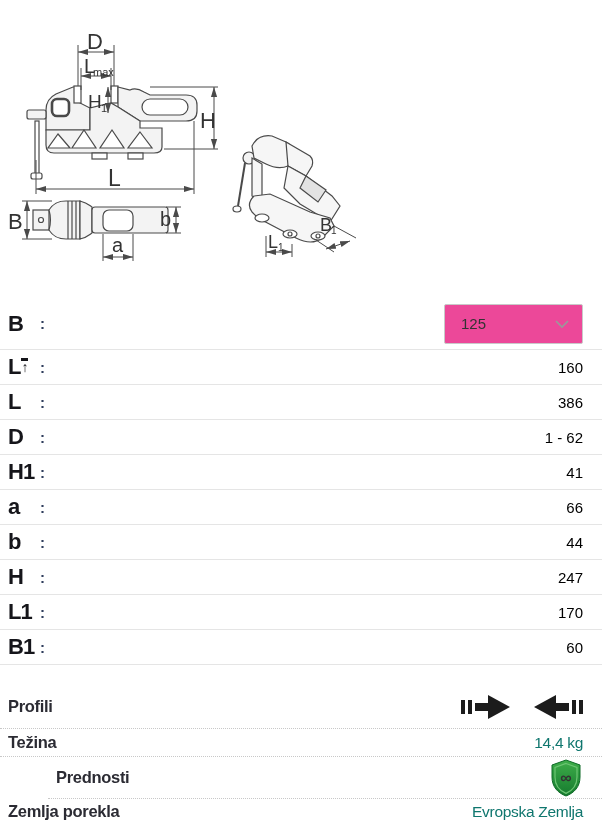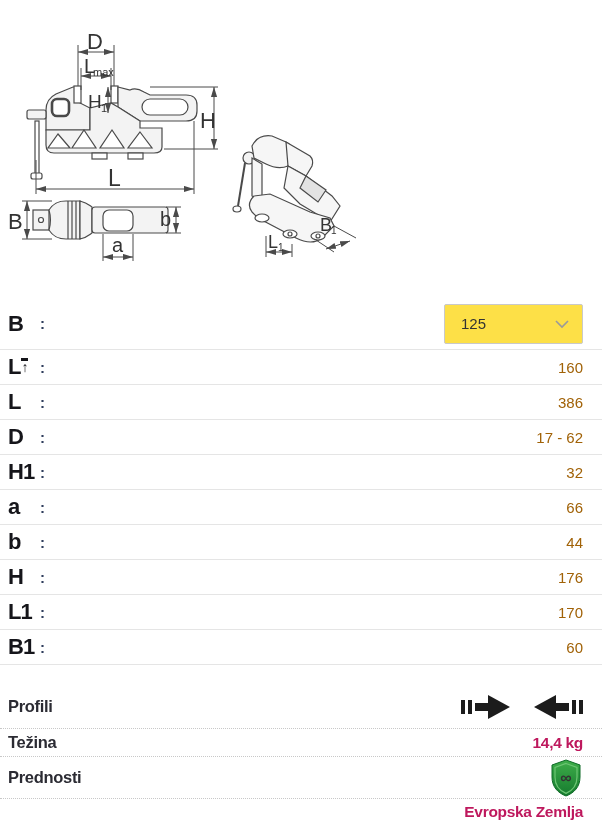--- a/index.html
+++ b/index.html
@@ -20,49 +20,49 @@
     border-bottom: 1px solid #e5e5e5;
   }
   .spec-row.row-first { height: 52px; }
   .spec-label {
     display: inline-flex; align-items: center;
     min-width: 30px;
     font-size: 22px; font-weight: 700; letter-spacing: -1px;
     color: #15151a; line-height: 1;
   }
   .spec-colon { font-size: 15px; font-weight: 700; color: #2e3d5c; margin-left: 2px; }
-  .spec-value { margin-left: auto; font-size: 15px; color: #a16207; }
+  .spec-value { margin-left: auto; font-size: 15px; color: #000000; }
   .uparrow {
     display: inline-block; margin-left: 1px;
     border-top: 3px solid #15151a;
     font-size: 14px; font-weight: 900; line-height: 13px;
     letter-spacing: 0; transform: translateY(-1px);
   }
   
   .dropdown {
     margin-left: auto; width: 139px; height: 40px;
-    border: 1px solid #c9c9c9; border-radius: 2px; background: #fde047;
+    border: 1px solid #c9c9c9; border-radius: 2px; background: #ec4899;
     display: flex; align-items: center; padding: 0 13px 0 16px;
     font-size: 15px; color: #333; cursor: pointer;
   }
   .dd-chevron { margin-left: auto; display: block; }
 
   
   .info-table { margin-top: 20px; }
   .info-row {
     display: flex; align-items: center;
     padding: 0 19px 0 8px;
     border-bottom: 1px dotted #c8c8c8;
   }
   .info-row.row-profili { height: 44px; }
   .info-row.row-tezina { height: 28px; }
-  .info-row.row-prednosti { height: 42px; }
+  .info-row.row-prednosti { height: 42px; margin-left: 48px; }
   .info-row.row-zemlja { height: 25px; border-bottom: none; }
   .info-label { font-size: 16.5px; font-weight: 700; color: #2b2b33; letter-spacing: -0.3px; }
-  .info-value { margin-left: auto; font-size: 15.5px; font-weight: 700; color: #be185d; letter-spacing: -0.3px; }
+  .info-value { margin-left: auto; font-size: 15.5px; font-weight: 400; color: #0f766e; letter-spacing: -0.3px; }
   .info-icon { margin-left: auto; display: flex; align-items: center; }
 </style>
 </head>
 <body>
 
 <div class="drawing-wrap">
 <svg width="602" height="296" viewBox="0 0 602 296">
   <defs>
     <marker id="arr" markerWidth="11" markerHeight="8" refX="10" refY="3.5" orient="auto-start-reverse" markerUnits="userSpaceOnUse">
       <path d="M0,0.4 L10,3.5 L0,6.6 Z" fill="#4a4a4a"></path>
@@ -196,45 +196,45 @@
 
   <div class="spec-row">
     <span class="spec-label">L</span>
     <span class="spec-colon">:</span>
     <span class="spec-value">386</span>
   </div>
 
   <div class="spec-row">
     <span class="spec-label">D</span>
     <span class="spec-colon">:</span>
-    <span class="spec-value">17 - 62</span>
+    <span class="spec-value">1 - 62</span>
   </div>
 
   <div class="spec-row">
     <span class="spec-label">H1</span>
     <span class="spec-colon">:</span>
-    <span class="spec-value">32</span>
+    <span class="spec-value">41</span>
   </div>
 
   <div class="spec-row">
     <span class="spec-label">a</span>
     <span class="spec-colon">:</span>
     <span class="spec-value">66</span>
   </div>
 
   <div class="spec-row">
     <span class="spec-label">b</span>
     <span class="spec-colon">:</span>
     <span class="spec-value">44</span>
   </div>
 
   <div class="spec-row">
     <span class="spec-label">H</span>
     <span class="spec-colon">:</span>
-    <span class="spec-value">176</span>
+    <span class="spec-value">247</span>
   </div>
 
   <div class="spec-row">
     <span class="spec-label">L1</span>
     <span class="spec-colon">:</span>
     <span class="spec-value">170</span>
   </div>
 
   <div class="spec-row">
     <span class="spec-label">B1</span>
@@ -279,15 +279,16 @@
           </linearGradient>
         </defs>
         <path d="M17,1 L31,6 L31,18 C31,28 25,34 17,37 C9,34 3,28 3,18 L3,6 Z" fill="url(#shgrad)" stroke="#0e6b27" stroke-width="1"></path>
         <path d="M17,4.5 L28,8.5 L28,18 C28,26.5 23,31.8 17,34.4 C11,31.8 6,26.5 6,18 L6,8.5 Z" fill="none" stroke="#6cc573" stroke-width="1.2"></path>
         <text x="17" y="24" text-anchor="middle" font-size="16" font-weight="bold" fill="#ffffff">∞</text>
       </svg>
     </span>
   </div>
 
   <div class="info-row row-zemlja">
+    <span class="info-label">Zemlja porekla</span>
     <span class="info-value">Evropska Zemlja</span>
   </div>
 </div>
 
 </body></html>

